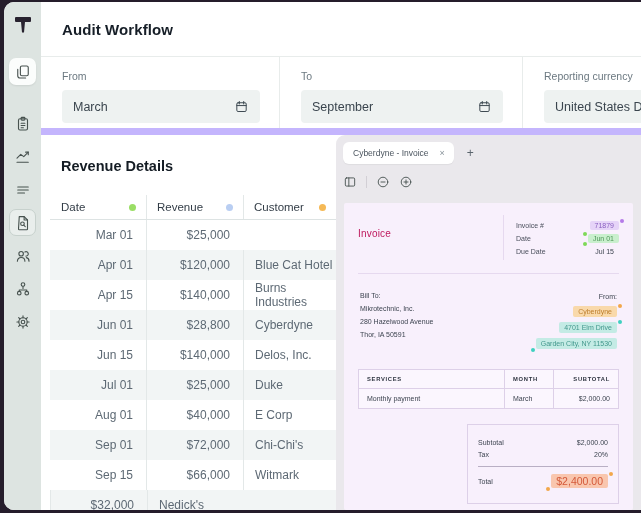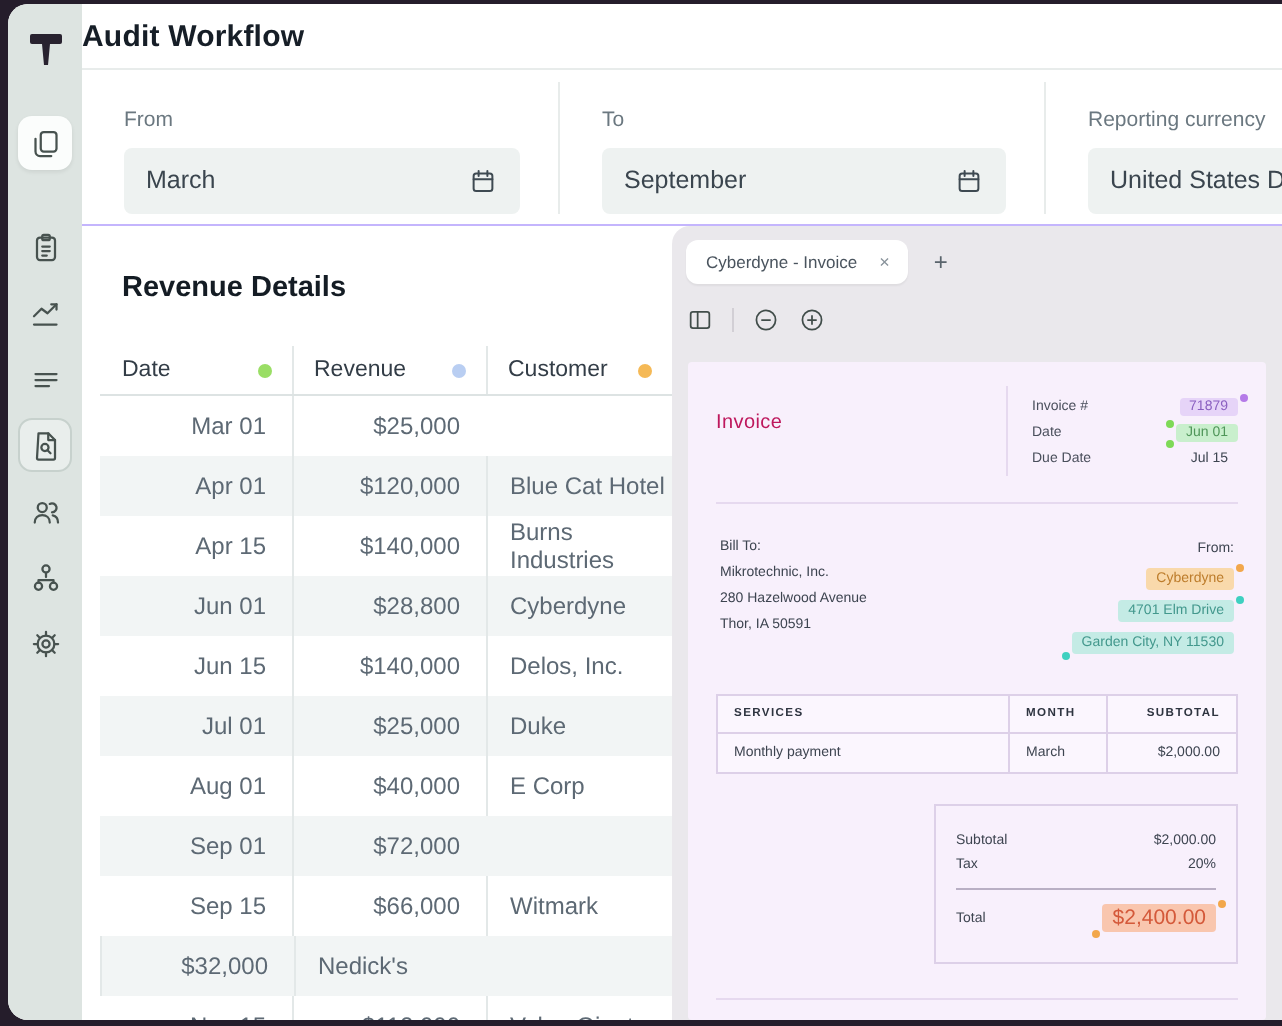--- a/index.html
+++ b/index.html
@@ -15,25 +15,25 @@
   .icon-btn { width:27px; height:27px; border-radius:7px; display:flex; align-items:center;
               justify-content:center; margin:3px 0; cursor:pointer; }
   .icon-btn svg { width:18px; height:18px; stroke:#47524f; fill:none; stroke-width:1.5;
                   stroke-linecap:round; stroke-linejoin:round; }
   .icon-btn.white-bg { background:#fbfdfc; box-shadow:0 1px 2px rgba(0,0,0,.08); }
   .icon-btn.active { background:#e9eeec; border:1px solid #c7d1cd; }
   .gap-lg { margin-top:22px; }
 
   
   .main { flex:1; display:flex; flex-direction:column; min-width:0; }
-  .header { height:33px; border-bottom:1px solid #e8eceb; display:flex; align-items:center;
-            flex-shrink:0; }
+  .header { height:55px; border-bottom:1px solid #e8eceb; display:flex; align-items:center;
+            padding-left:21px; flex-shrink:0; }
   .header h1 { font-size:15px; font-weight:700; color:#161e27; letter-spacing:.1px; }
 
-  .filters { height:78px; border-bottom:1px solid #c4b5fd; display:flex; flex-shrink:0;align-items:center; }
+  .filters { height:78px; border-bottom:7px solid #c4b5fd; display:flex; flex-shrink:0; }
   .filter { padding:13px 19px 0 21px; }
   .filter.bordered { border-right:1px solid #e8eceb; }
   .filter label { display:block; font-size:10.5px; color:#6b7880; margin-bottom:8px; }
   .field { height:33px; background:#eef2f1; border-radius:4px; display:flex; align-items:center;
            justify-content:space-between; padding:0 11px; font-size:12.5px; color:#3a454e; cursor:pointer; }
   .f-from .field { width:198px; }
   .f-to .field { width:202px; }
   .f-cur { flex:1; }
   .f-cur .field { width:200px; }
   .field svg { width:15px; height:15px; stroke:#3e4a52; fill:none; stroke-width:1.6;
@@ -260,20 +260,21 @@
             <div class="rcell c-cust">Duke</div>
           </div>
           <div class="rrow">
             <div class="rcell c-date">Aug 01</div>
             <div class="rcell c-rev">$40,000</div>
             <div class="rcell c-cust">E Corp</div>
           </div>
           <div class="rrow">
             <div class="rcell c-date">Sep 01</div>
             <div class="rcell c-rev">$72,000</div>
+            <div class="rcell c-cust">Chi-Chi's</div>
           </div>
           <div class="rrow">
             <div class="rcell c-date">Sep 15</div>
             <div class="rcell c-rev">$66,000</div>
             <div class="rcell c-cust">Witmark</div>
           </div>
           <div class="rrow">
             <div class="rcell c-rev">$32,000</div>
             <div class="rcell c-cust">Nedick's</div>
           </div>

